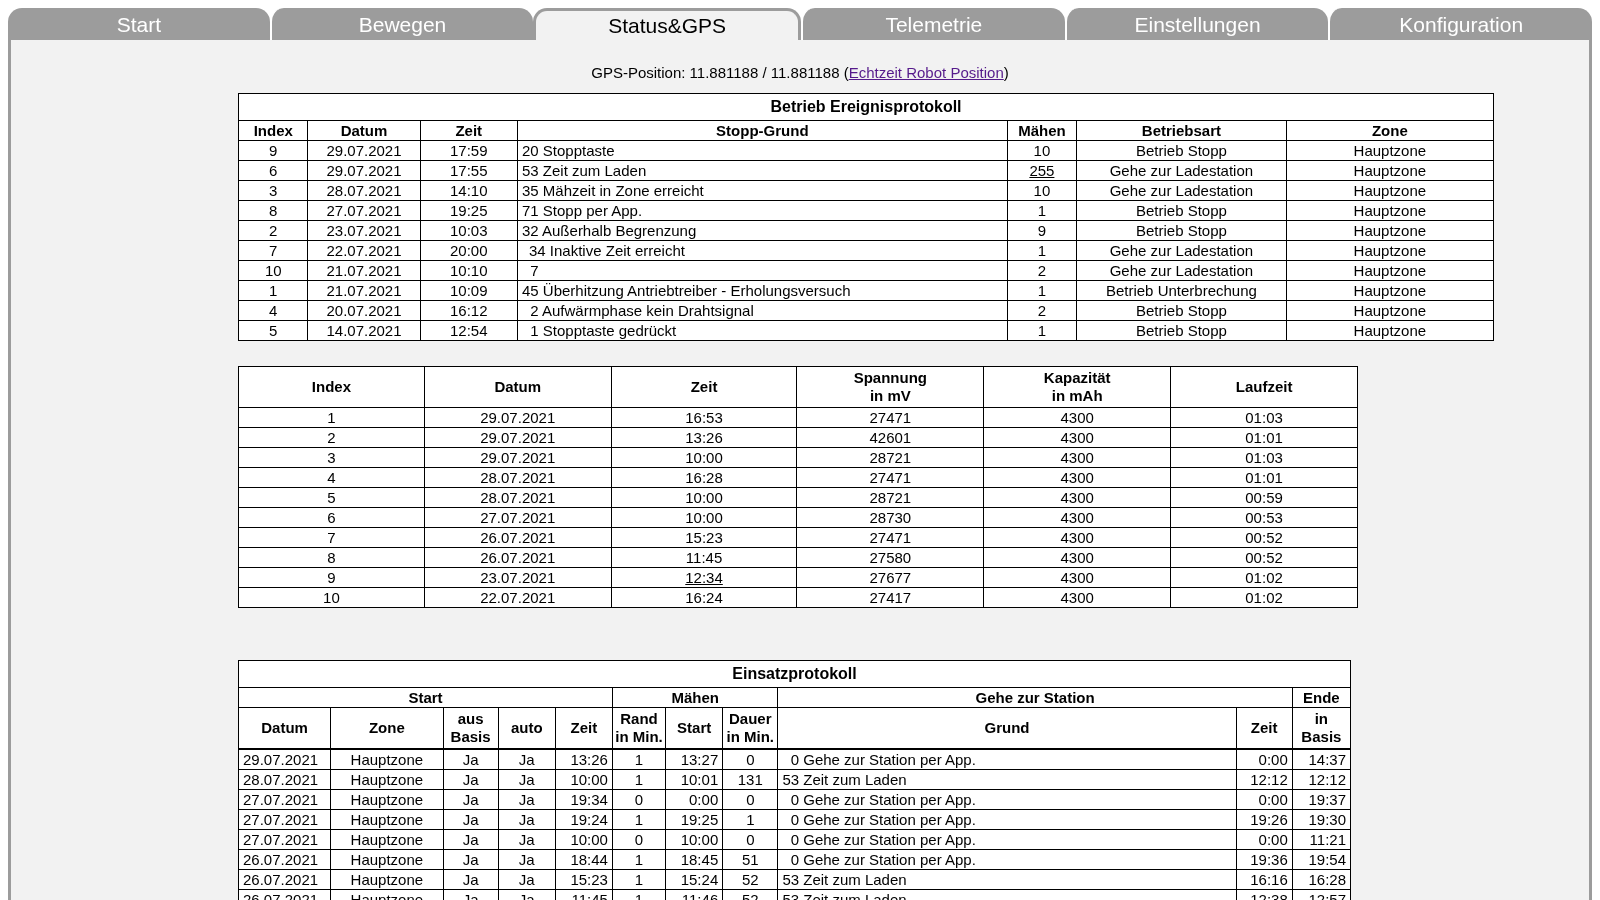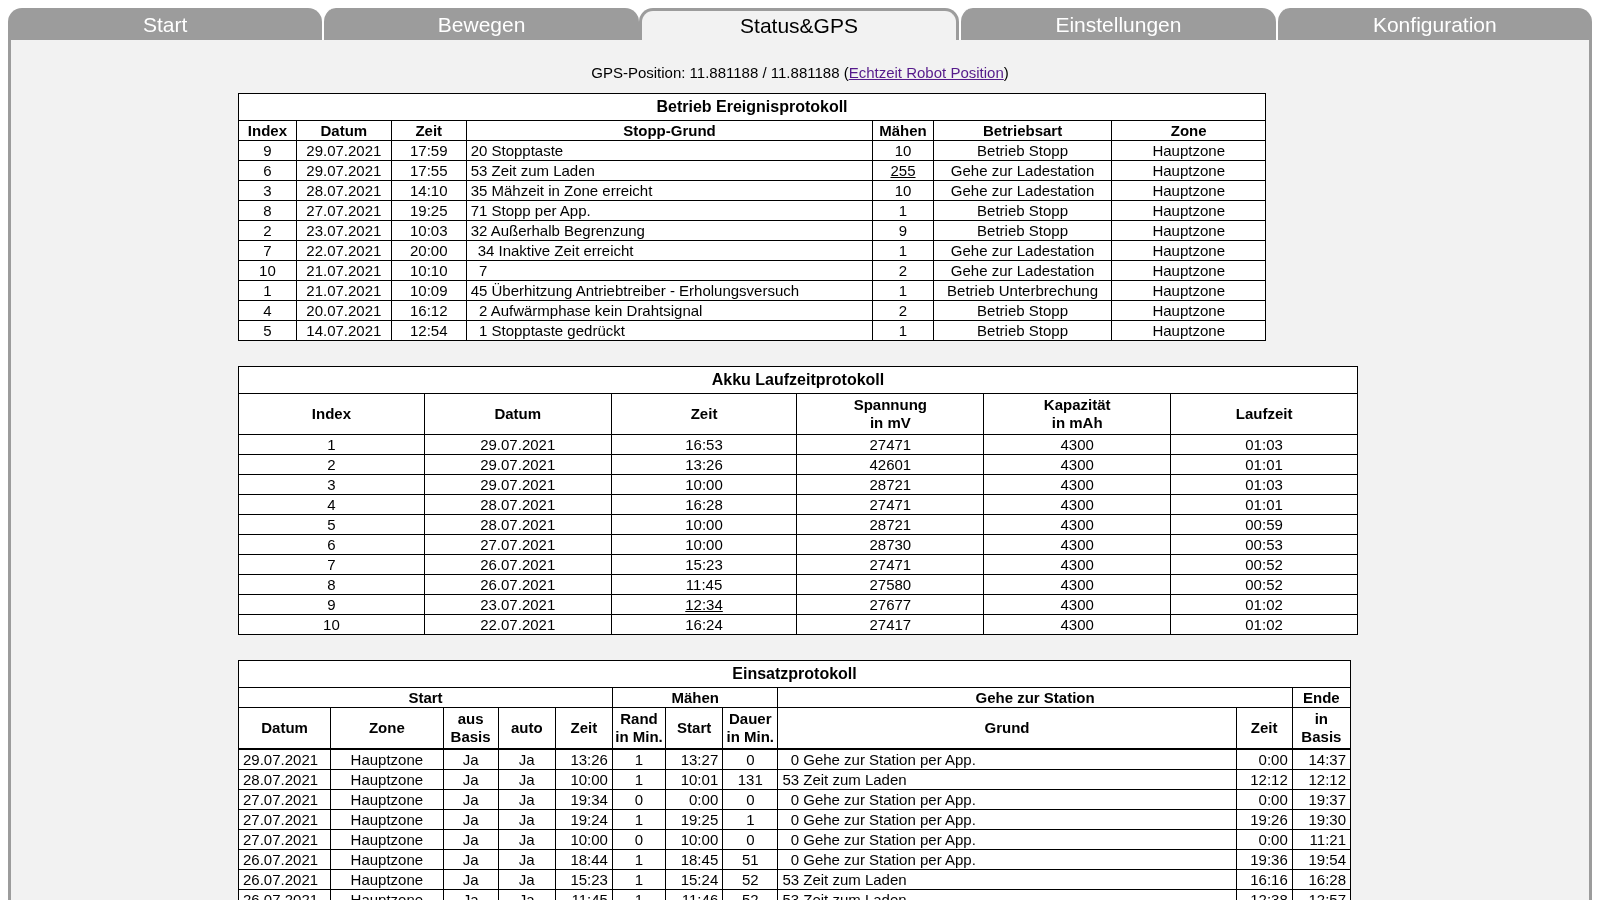--- a/index.html
+++ b/index.html
@@ -45,33 +45,34 @@
   table {
     position:absolute; border-collapse:collapse; background:#fff;
     font-size:15px;
   }
   td, th { border:1px solid #000; padding:0 4px; height:19px; line-height:18px; }
   th { font-weight:bold; text-align:center; }
   .caption { font-size:16px; font-weight:bold; text-align:center; height:26px; }
   .c { text-align:center; }
   .l { text-align:left;margin-top:48px; }
   .r { text-align:right; }
-  #t1 { left:238px; top:93px; width:1028px; }
+  #t1 { left:238px; top:93px; width:1256px; }
   #t2 { left:238px; top:366px; width:1120px; }
   #t3 { left:238px; top:660px; width:1113px; }
   .hdr2 th { height:40px; line-height:18px; }
   #t3 .hdr-thick th { border-bottom:2px solid #000; }
 </style>
 </head>
 <body>
 
 <div class="tabs">
   <div class="tab">Start</div>
   <div class="tab">Bewegen</div>
   <div class="tab active">Status&amp;GPS</div>
+  <div class="tab">Telemetrie</div>
   <div class="tab">Einstellungen</div>
   <div class="tab">Konfiguration</div>
 </div>
 
 <div class="panel"></div>
 
 <div class="gps"><span>GPS-Position: 11.881188 / 11.881188 (</span><a>Echtzeit Robot Position</a><span>)</span></div>
 
 <table id="t1">
   <colgroup>
@@ -194,23 +195,20 @@
 <table id="t2">
   <colgroup>
     <col style="width:186px">
       <col style="width:187px">
       <col style="width:186px">
       <col style="width:187px">
       <col style="width:187px">
       <col style="width:187px">
   </colgroup>
   <tbody>
-      <tr>
-        <td colspan="6" class="caption">Akku Laufzeitprotokoll</td>
-      </tr>
   <tr class="hdr2">
     <th>Index</th>
     <th>Datum</th>
     <th>Zeit</th>
     <th><span>Spannung</span><br><span>in mV</span></th>
     <th><span>Kapazität</span><br><span>in mAh</span></th>
     <th>Laufzeit</th>
   </tr>
   </tbody>
     <tbody id="t2body">

